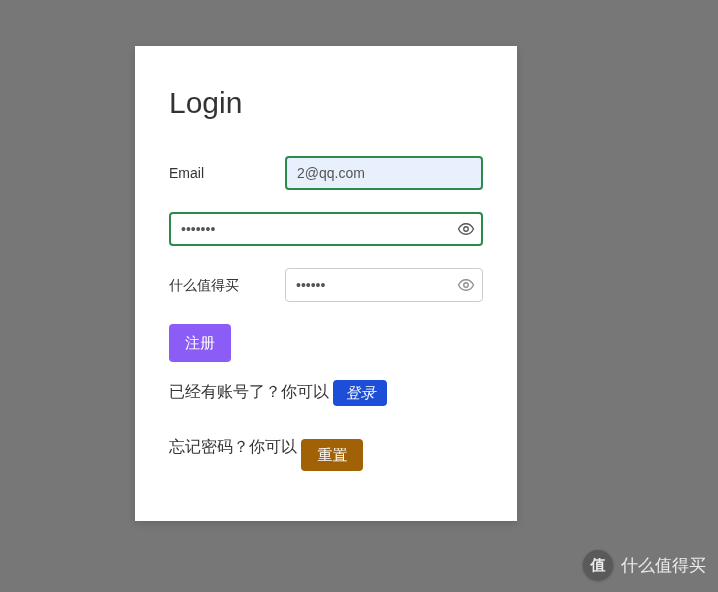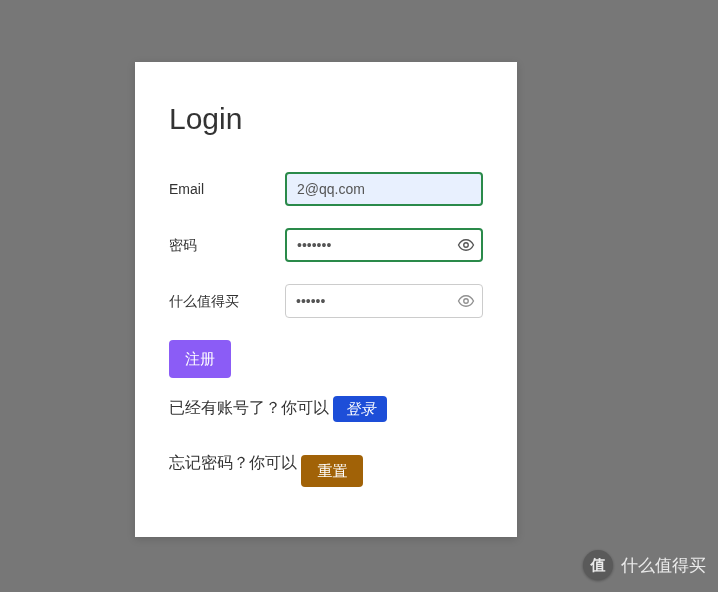--- a/index.html
+++ b/index.html
@@ -13,21 +13,21 @@
       background: #777777;
       font-family: -apple-system, BlinkMacSystemFont, "Segoe UI", Helvetica, Arial, sans-serif;
       position: relative;
       overflow: hidden;
     }
     .card {
       background: #ffffff;
       width: 382px;
       position: absolute;
       left: 135px;
-      top: 62px;
+      top: 46px;
       padding: 40px 34px 34px 34px;
       box-shadow: 0 2px 8px rgba(0,0,0,0.15);
     }
     .card-title {
       font-size: 30px;
       font-weight: 500;
       color: #333333;
       margin-bottom: 36px;
     }
     .form-row {
@@ -146,21 +146,20 @@
   <h1 class="card-title">Login</h1>
 
   <div class="form-row">
     <label class="form-label">Email</label>
     <div class="form-input-wrapper">
       <input type="text" class="form-input autofilled" value="2@qq.com" style="">
     </div>
   </div>
 
   <div class="form-row">
-    <label class="form-label">密码</label>
     <div class="form-input-wrapper">
       <input type="text" class="form-input green-border" value="•••••••" style="">
       <span class="eye-icon">
         <svg viewBox="0 0 24 24" fill="none" stroke="currentColor" stroke-width="1.8">
           <circle cx="12" cy="12" r="3"></circle>
           <path d="M2 12s3.5-7 10-7 10 7 10 7-3.5 7-10 7-10-7-10-7z"></path>
         </svg>
       </span>
     </div>
   </div>

